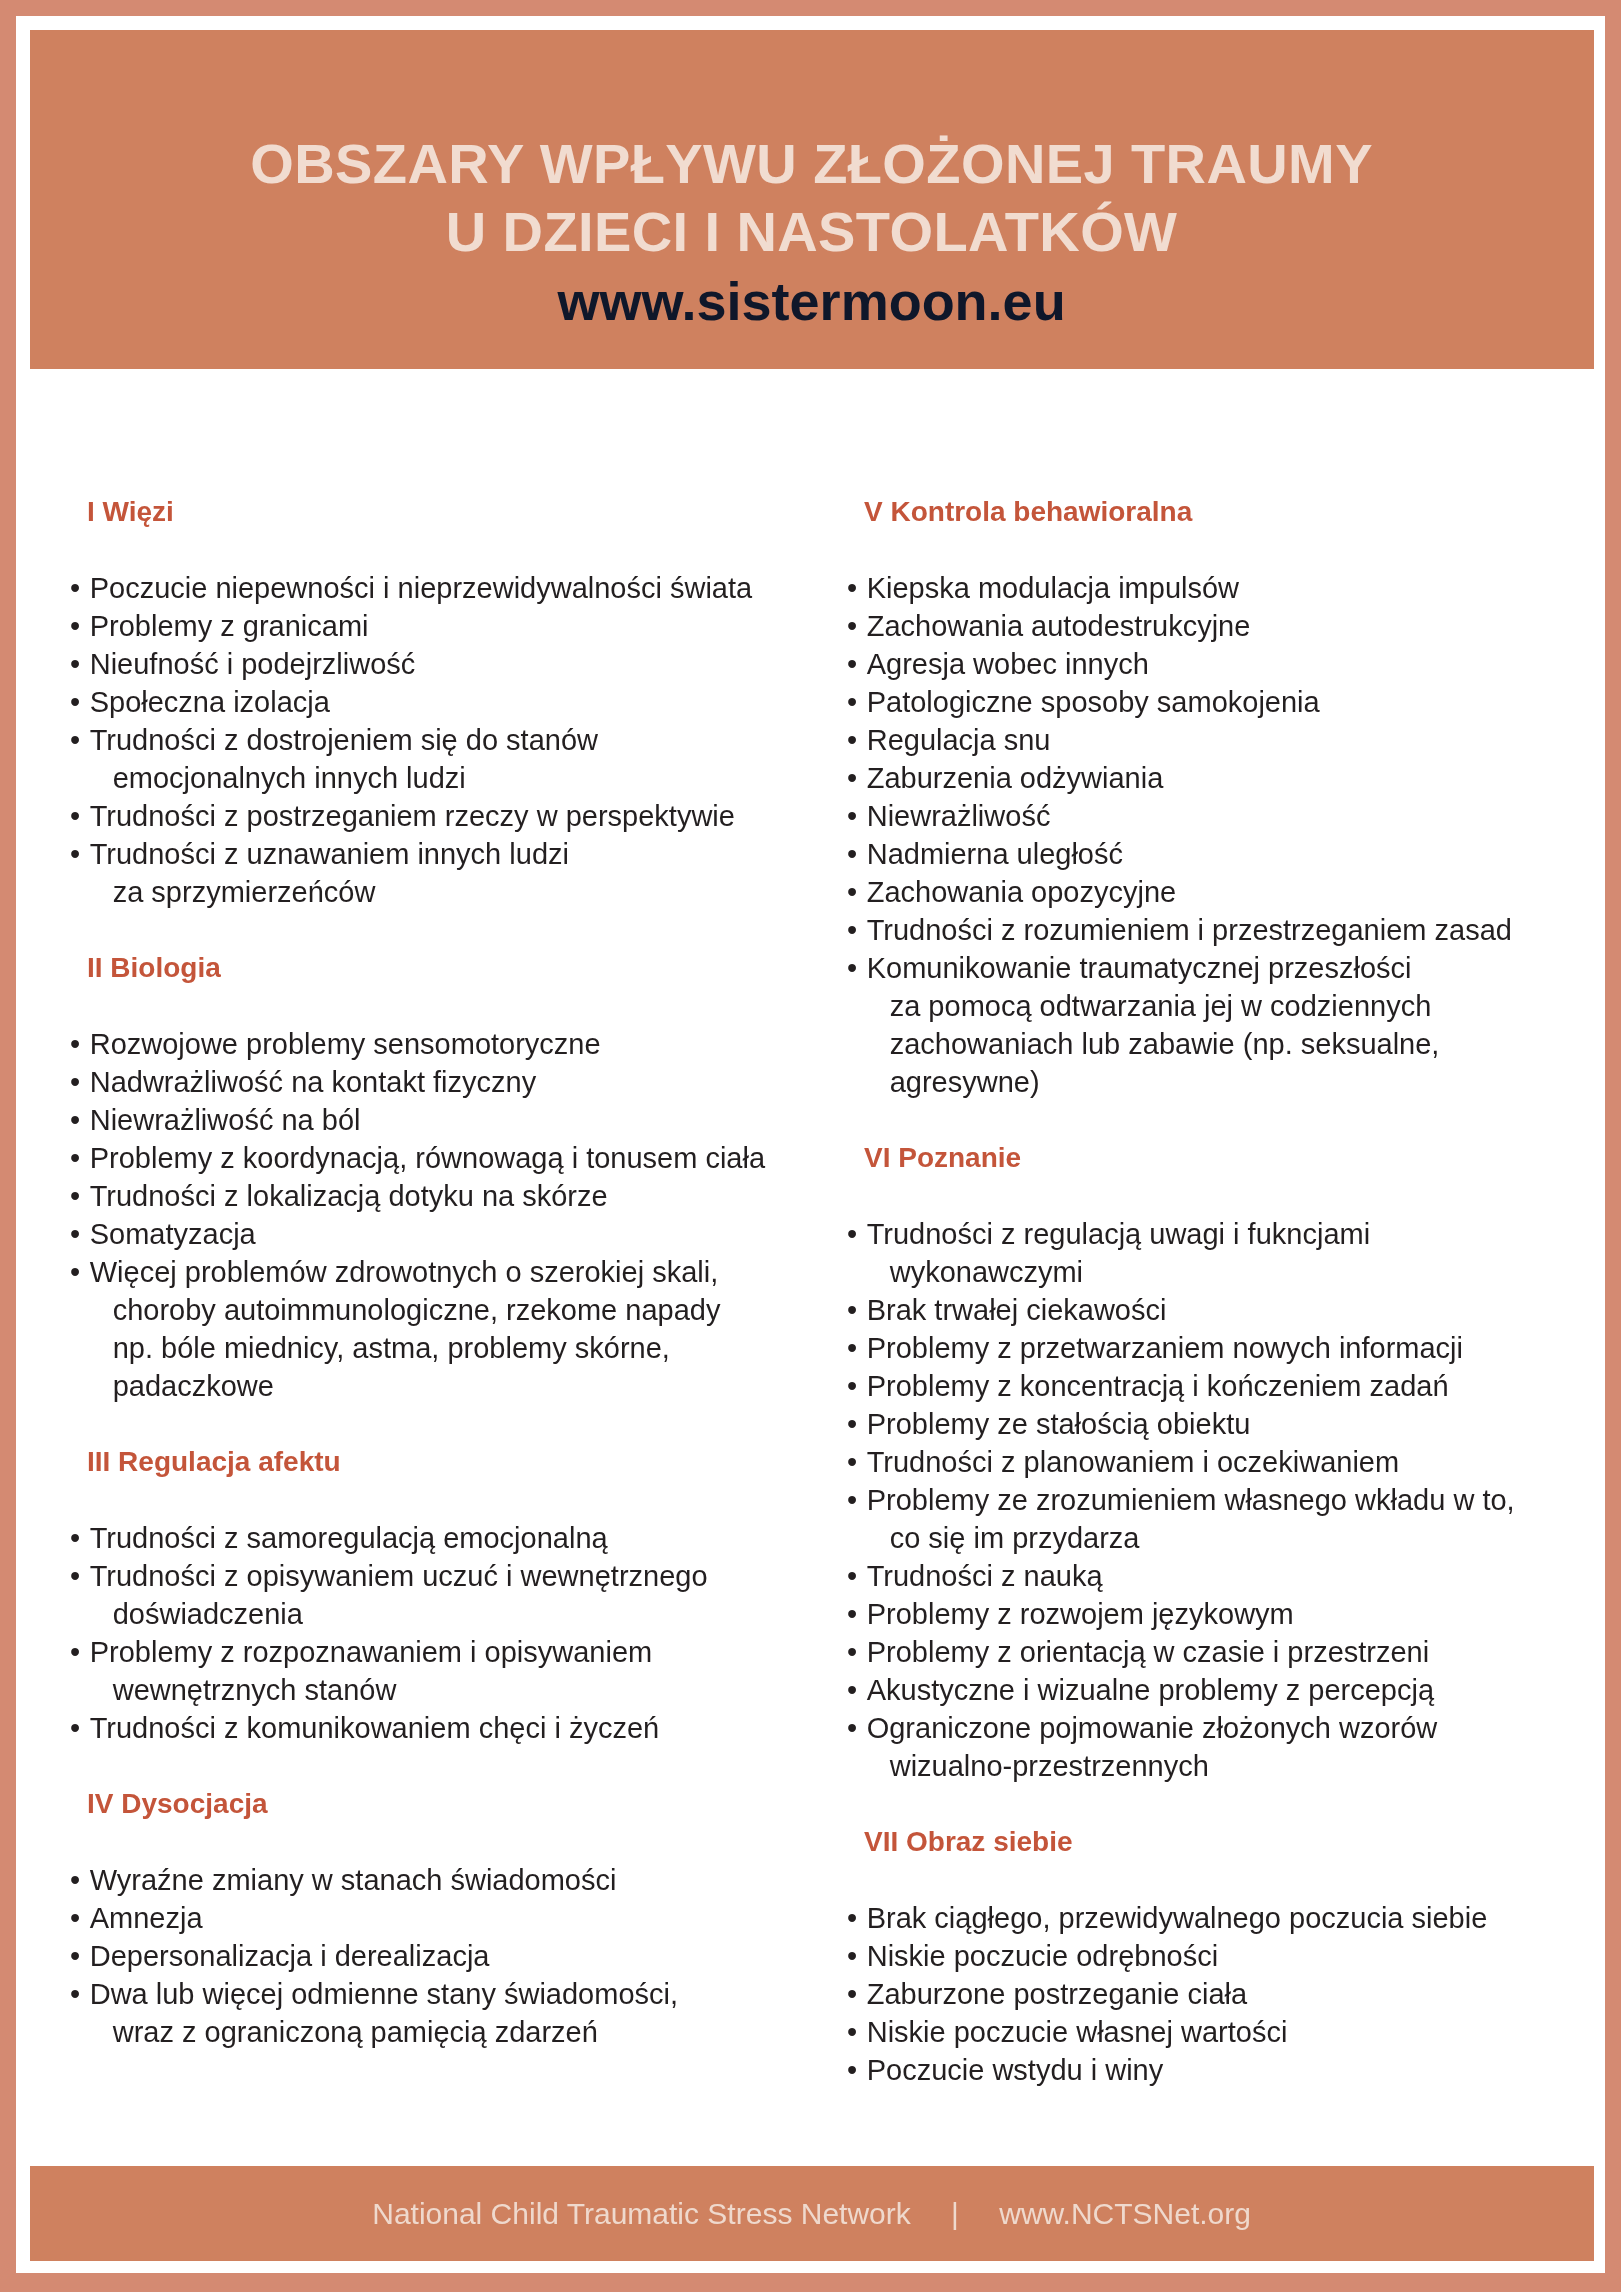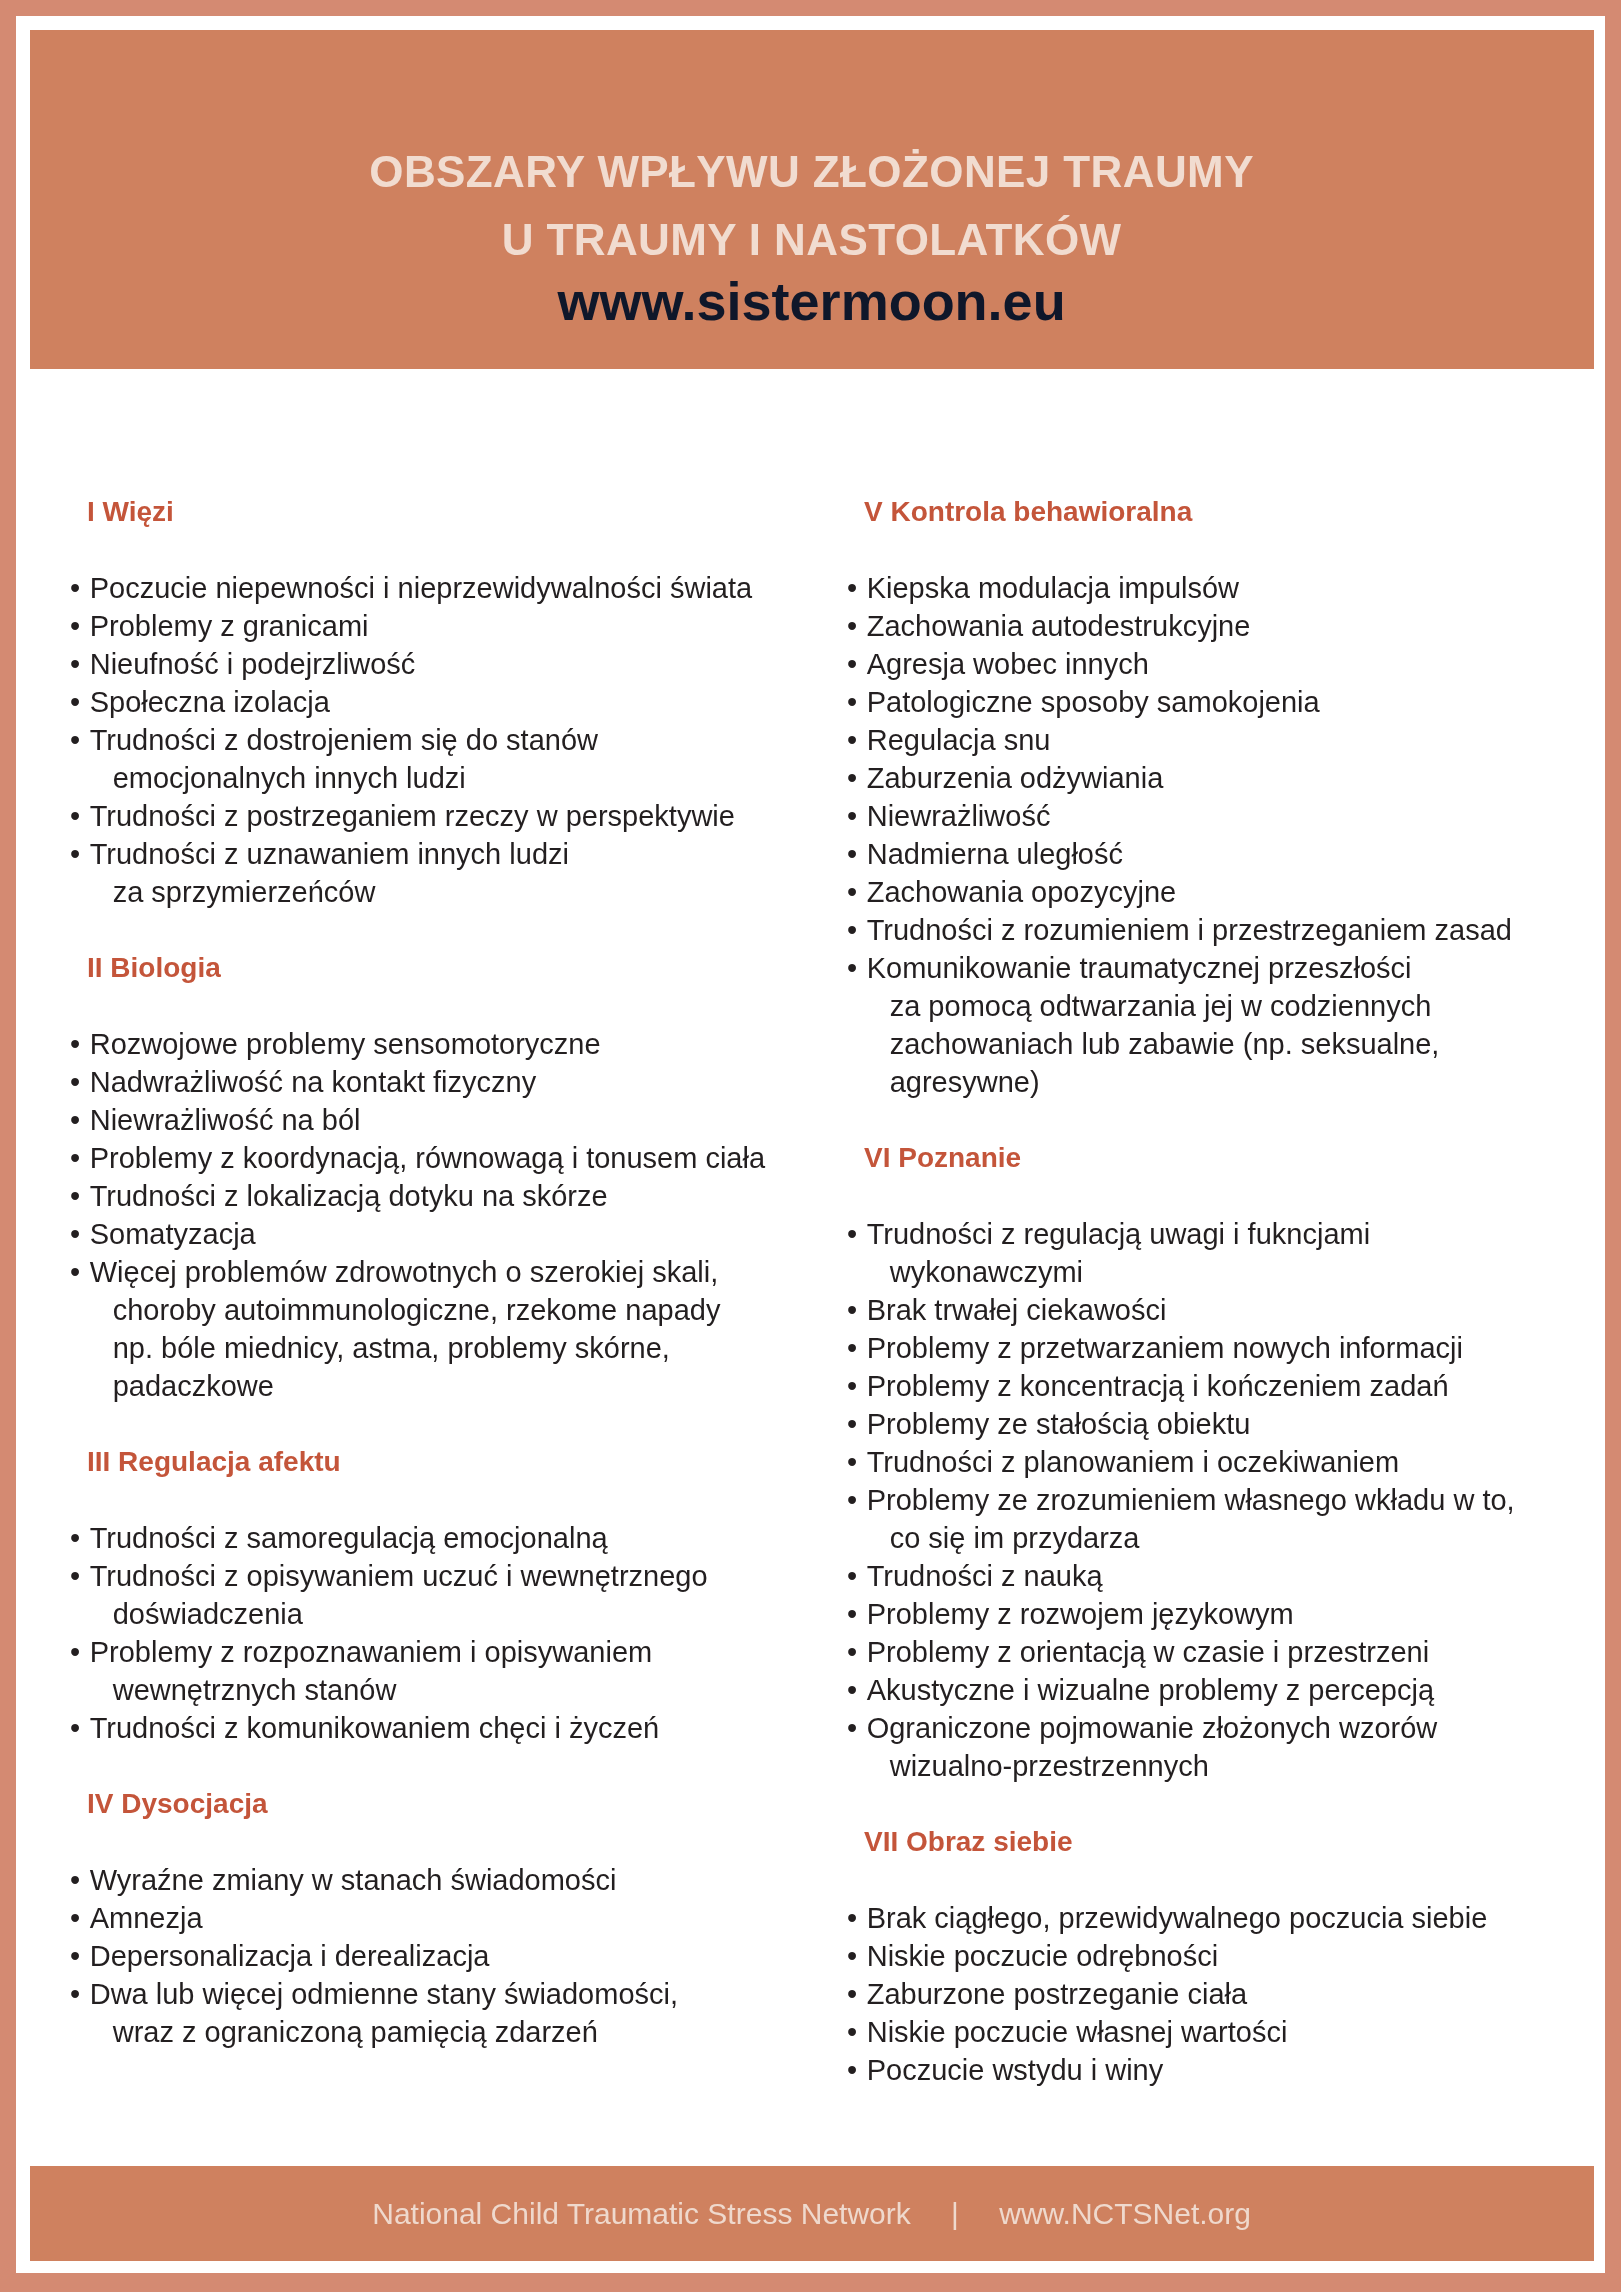--- a/index.html
+++ b/index.html
@@ -16,24 +16,24 @@
       background: #ffffff;
     }
     .header {
       position: absolute;
       left: 29.6px; top: 29.6px; width: 1564px; height: 339px;
       background: #cf815f;
       text-align: center;
     }
     .title {
       position: absolute; left: 0; right: 0; top: 100px;
-      margin: 8px;
+      margin: 0;
       color: #f1dcd0;
       font-weight: bold;
-      font-size: 44px;
+      font-size: 56px;
       line-height: 68px;
       letter-spacing: 0.4px;
     }
     .title span { display: block; }
     .site-url {
       position: absolute; left: 0; right: 0; top: 240px;
       color: #0f172a;
       font-weight: bold;
       font-size: 54px;
       line-height: 63px;
@@ -83,21 +83,21 @@
     .footer .sep { display: inline-block; margin: 0 32px; }
   </style>
 </head>
 <body>
 
 <div class="sheet"></div>
 
 <header class="header">
   <h1 class="title">
     <span>OBSZARY WPŁYWU ZŁOŻONEJ TRAUMY</span>
-    <span>U TRAUMY I NASTOLATKÓW</span>
+    <span>U DZIECI I NASTOLATKÓW</span>
   </h1>
   <div class="site-url">www.sistermoon.eu</div>
 </header>
 
 <div class="column col-left">
     <section class="section">
       <h2 class="section-title">I Więzi</h2>
       <ul class="items">
         <li><span class="bullet">•</span><span class="line1">Poczucie niepewności i nieprzewidywalności świata</span></li>
         <li><span class="bullet">•</span><span class="line1">Problemy z granicami</span></li>

